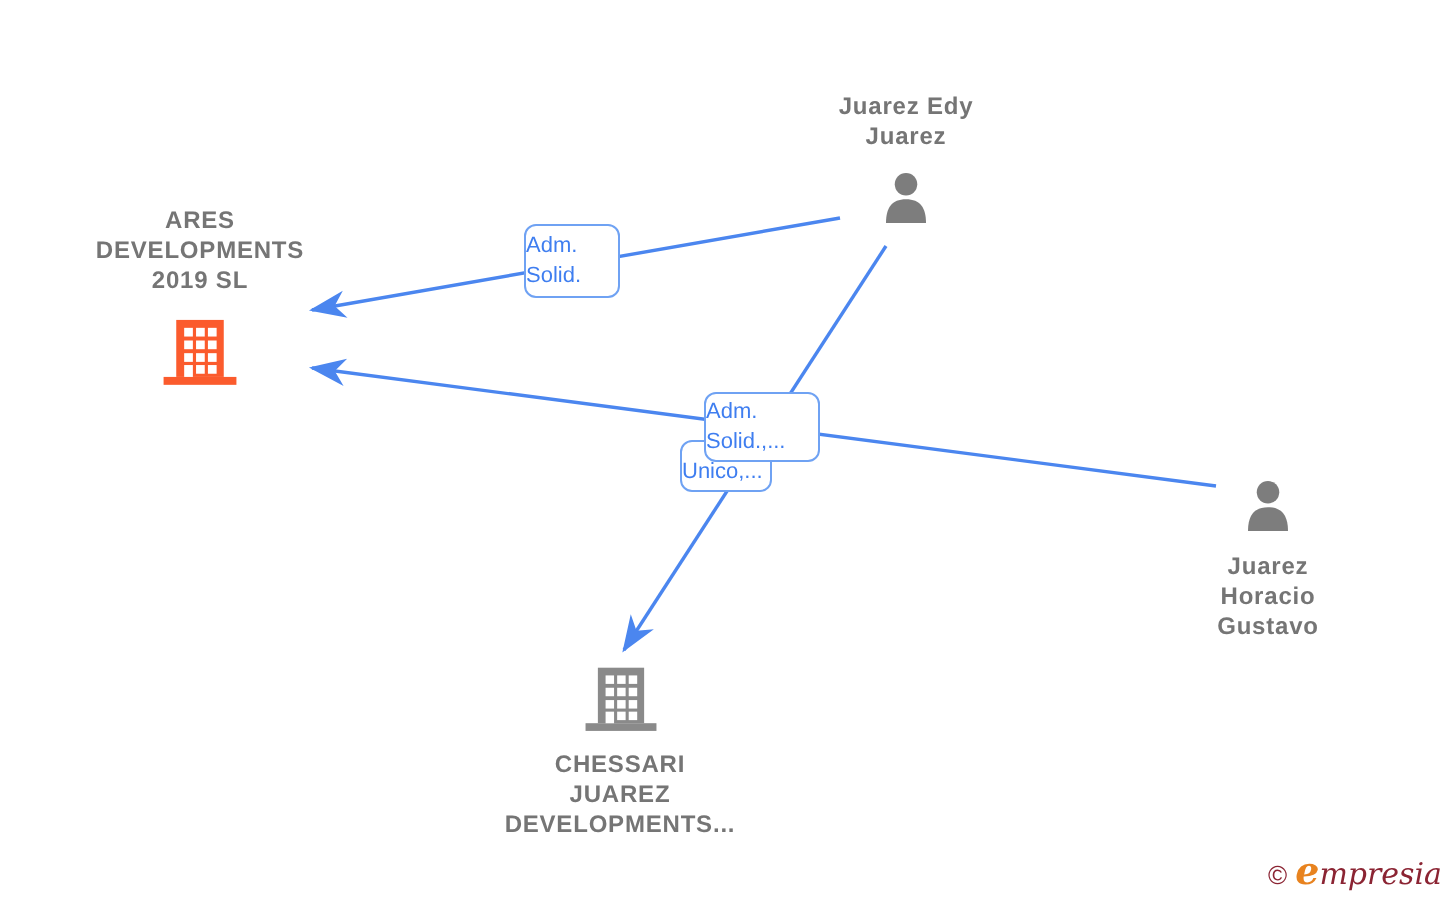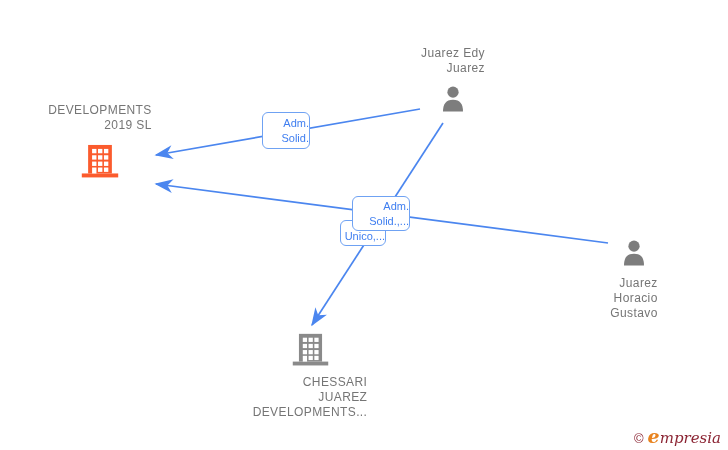--- a/index.html
+++ b/index.html
@@ -26,40 +26,41 @@
     display: flex;
     flex-direction: column;
     align-items: center;
     z-index: 4;
     cursor: pointer;
   }
   .node-label {
     color: #757575;
     font-size: 12px;
     line-height: 15px;
-    text-align: right;
+    text-align: center;
     letter-spacing: 0.4px;
     white-space: nowrap;
+    font-weight: bold;
   }
   .node-label .lbl-line { display: block; }
   .node-icon { display: block; }
   .gap-sm { height: 8px; }
   .edge-label {
     position: absolute;
     background: #ffffff;
     border: 1.5px solid #6fa2f3;
     border-radius: 6px;
     color: #3f7ef0;
     font-size: 11px;
     line-height: 15px;
     text-align: center;
     display: flex;
     flex-direction: column;
     justify-content: center;
-    align-items: flex-end;
+    align-items: flex-start;
     box-sizing: border-box;
     cursor: pointer;
   }
   .edge-label .lbl-line { display: block; white-space: nowrap; }
   #edge-label-1 { left: 262px; top: 112px; width: 48px; height: 37px; z-index: 2; }
   #edge-label-2 { left: 352px; top: 196px; width: 58px; height: 35px; z-index: 3; }
   #edge-label-3 {
     left: 340px; top: 220px; width: 46px; height: 26px; z-index: 2;
     justify-content: flex-end; padding-bottom: 1px;
   }
@@ -124,20 +125,21 @@
     <span class="lbl-line">Adm.</span>
     <span class="lbl-line">Solid.,...</span>
   </div>
   <div class="edge-label" id="edge-label-1">
     <span class="lbl-line">Adm.</span>
     <span class="lbl-line">Solid.</span>
   </div>
 
   <div class="node" id="node-ares">
     <div class="node-label">
+      <span class="lbl-line">ARES</span>
       <span class="lbl-line">DEVELOPMENTS</span>
       <span class="lbl-line">2019 SL</span>
     </div>
     <div class="gap-sm"></div>
     <svg class="node-icon" width="38" height="38" viewBox="0 0 48 48" fill="#fb5b2d">
       <rect x="1" y="41" width="46" height="5"></rect>
       <rect x="9" y="5" width="30" height="36"></rect>
       <g fill="#ffffff">
         <rect x="14" y="10" width="5.5" height="5.5"></rect>
         <rect x="21.5" y="10" width="5.5" height="5.5"></rect>

